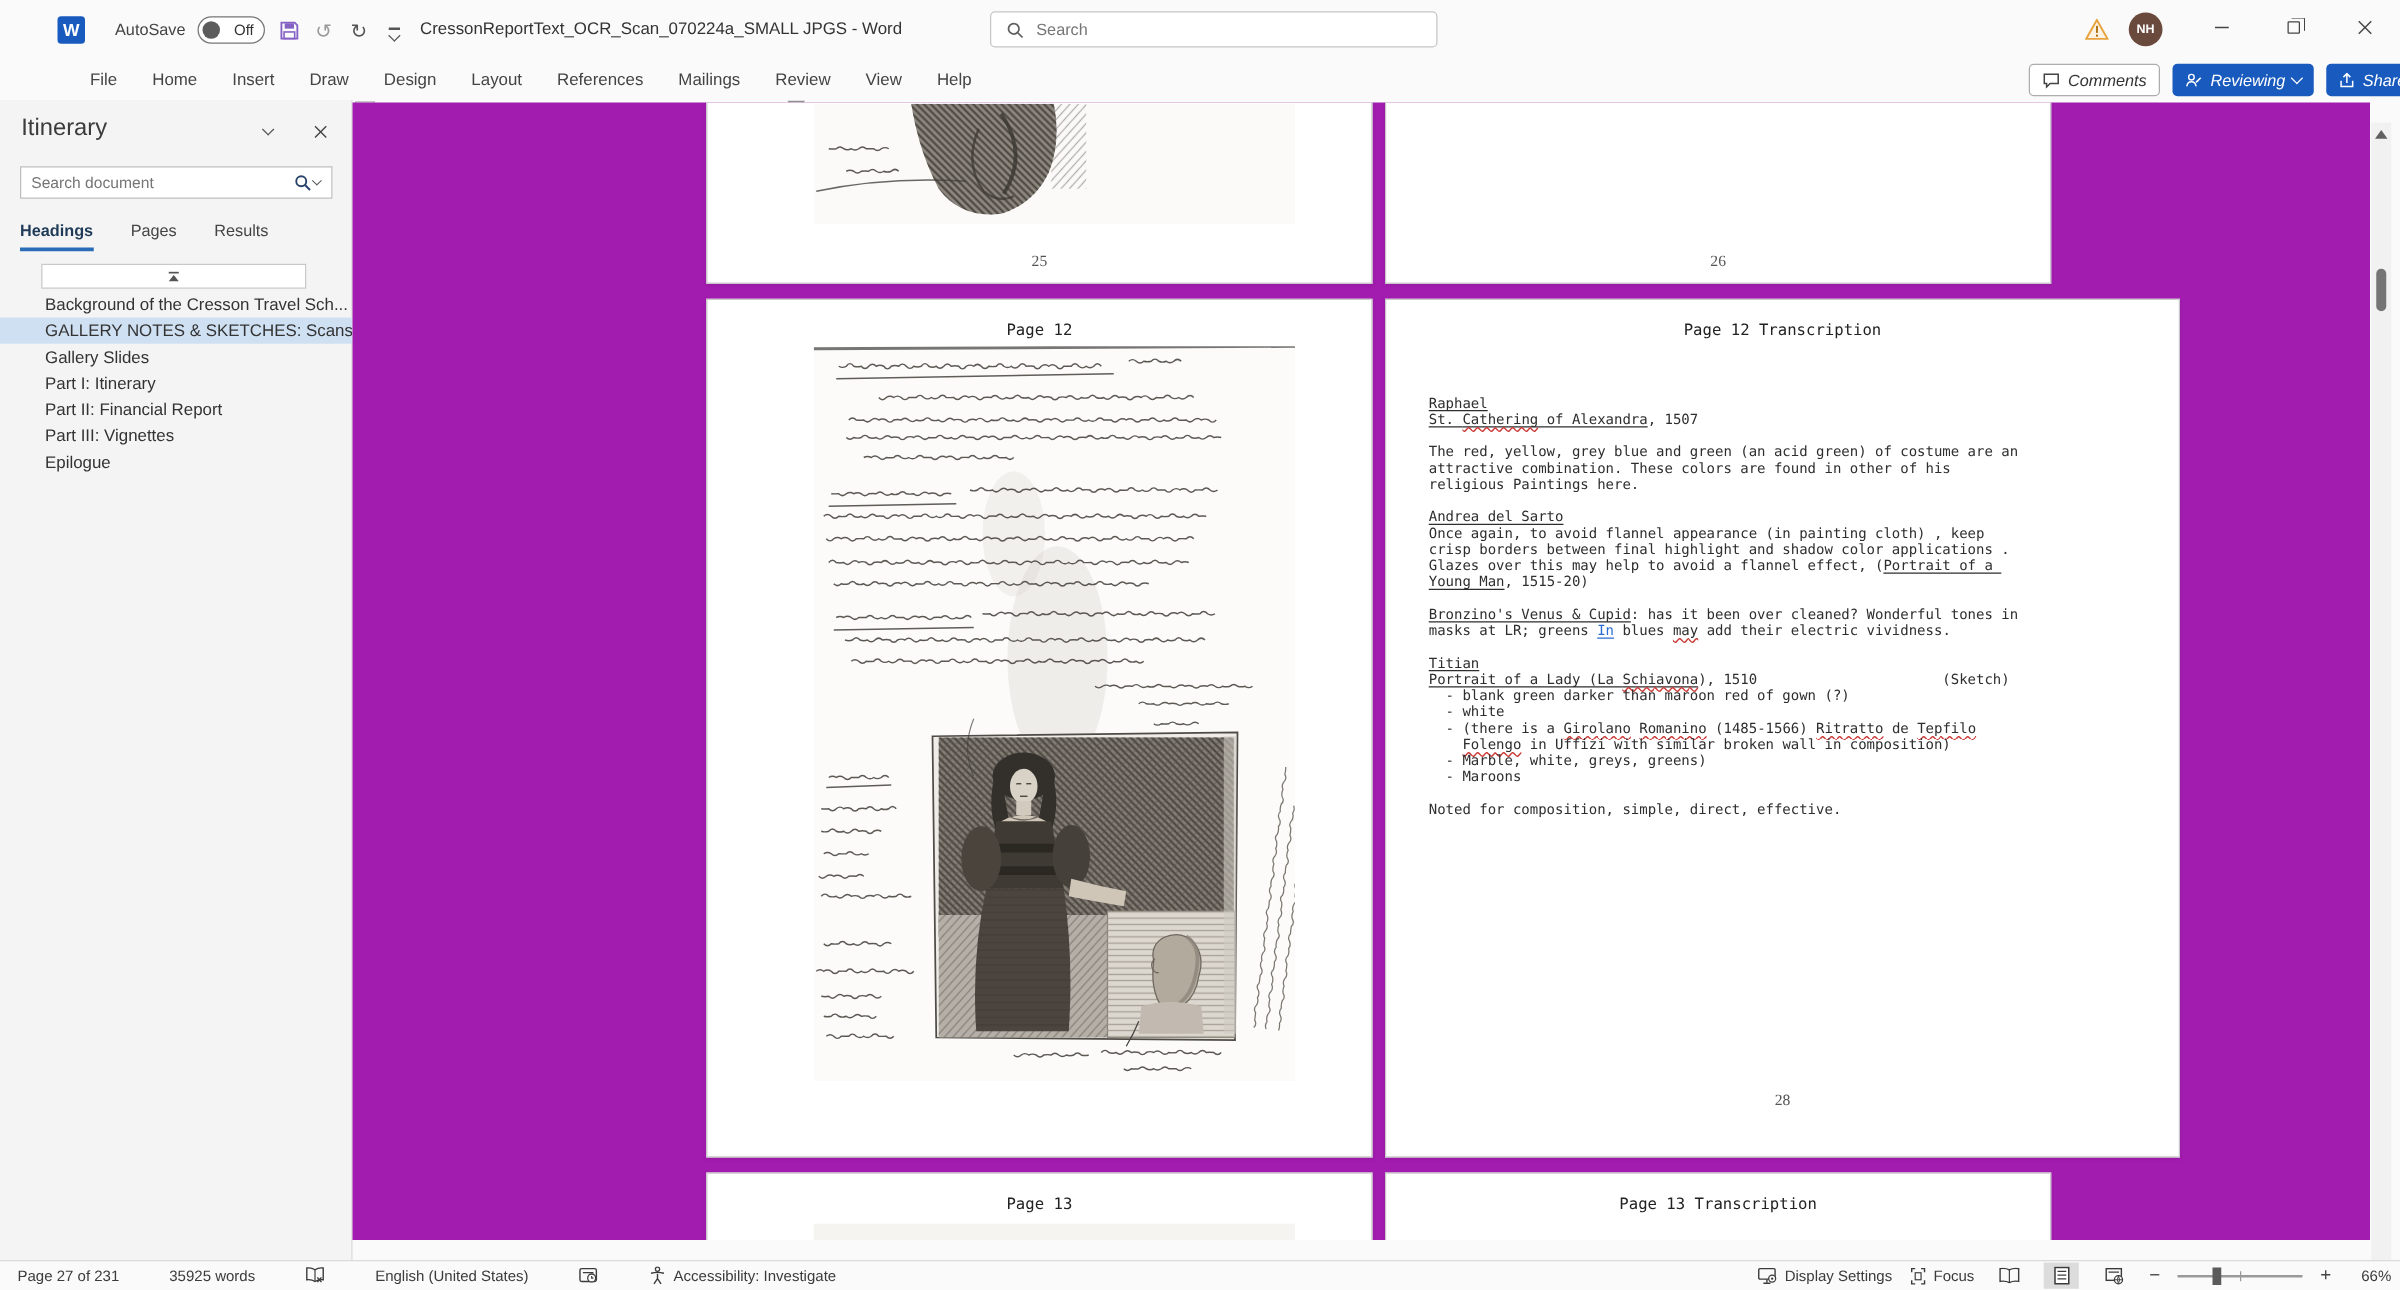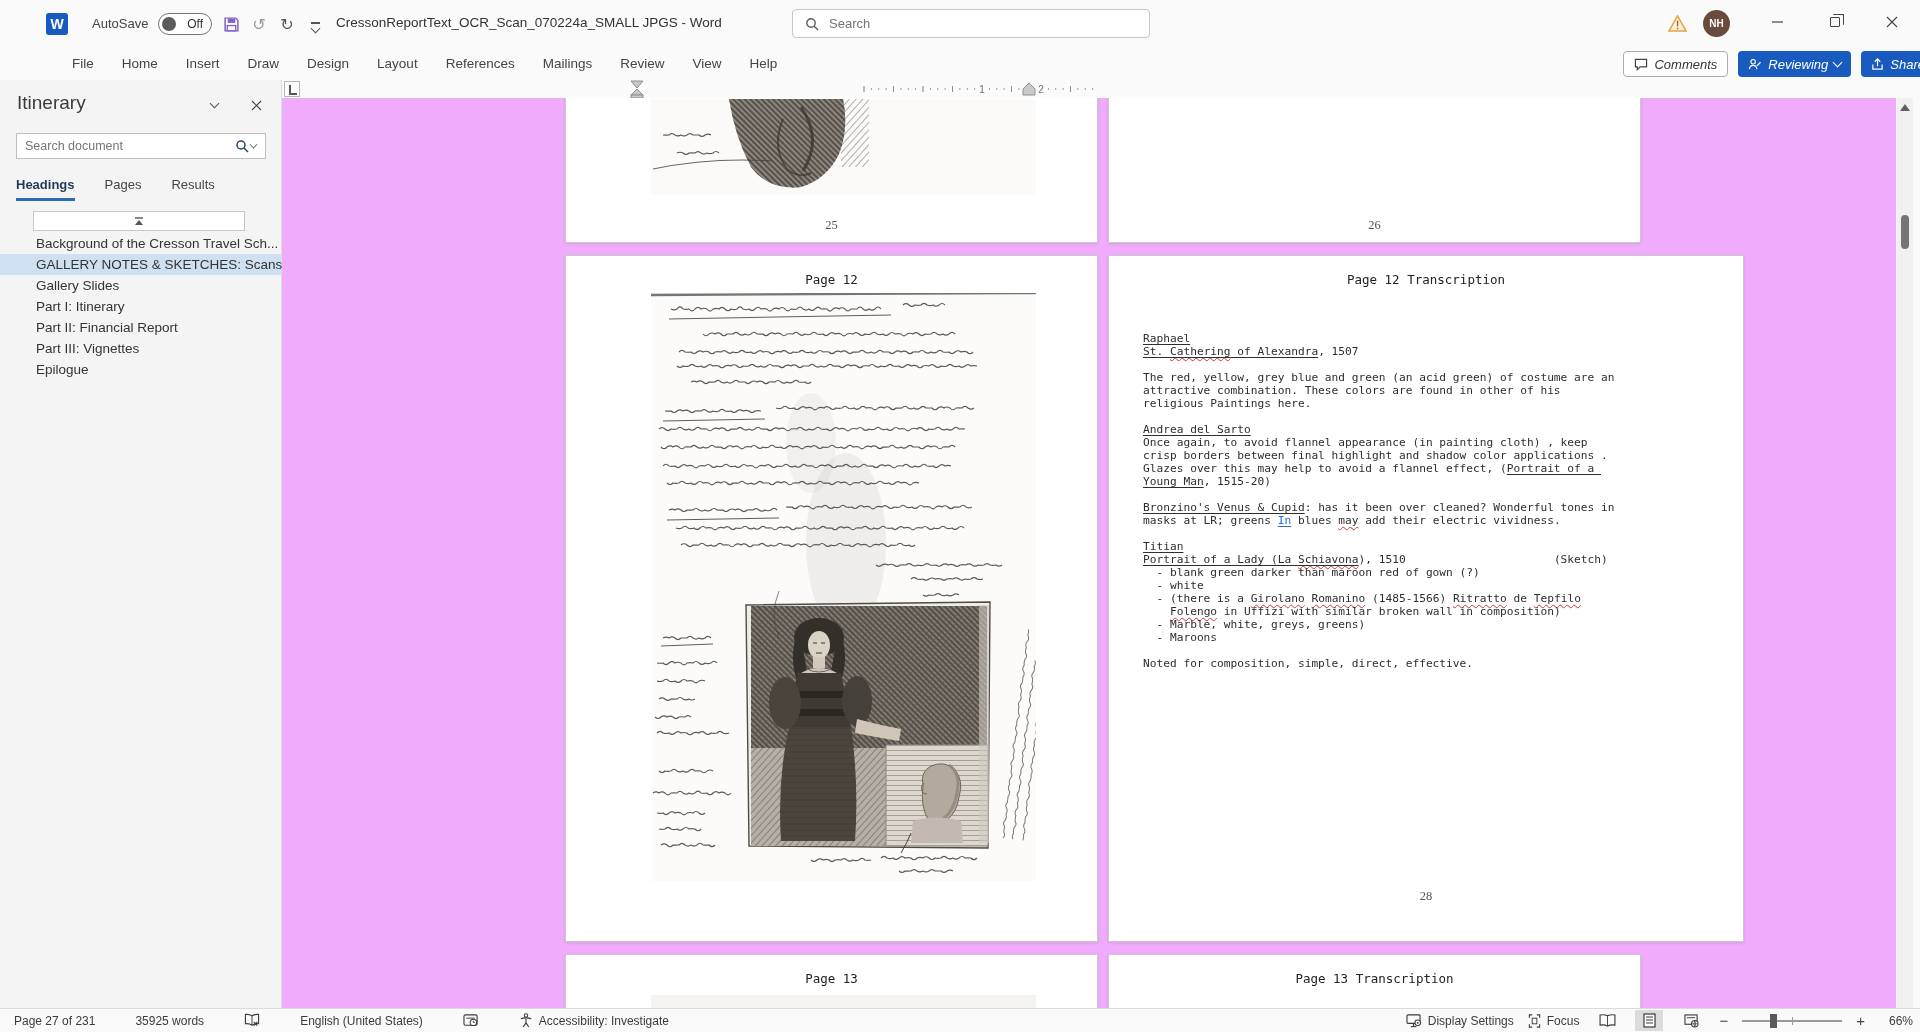--- a/index.html
+++ b/index.html
@@ -65,21 +65,21 @@
   .nav-tab { font-size:13px; color:#444; padding-bottom:6px; }
   .nav-tab.active { color:#1f3b57; font-weight:bold; border-bottom:3px solid #2b6cb8; }
   .nav-jump { position:absolute; left:33px; top:131px; width:212px; height:20px; background:#fff;
               border:1px solid #c8c8c8; display:flex; align-items:center; justify-content:center; }
   .nav-items { position:absolute; left:0; top:153px; width:282px; }
   .nav-item { height:21px; line-height:21px; padding-left:36px; font-size:13.5px; color:#333; white-space:nowrap;
               overflow:hidden; }
   .nav-item.active { background:#cfe0f2; }
 
   
-  .docarea { position:absolute; left:282px; top:98px; width:1614px; height:910px; background:#f0abfc; overflow:hidden; }
+  .docarea { position:absolute; left:282px; top:82px; width:1614px; height:910px; background:#a21caf; overflow:hidden; }
   .page { position:absolute; background:#fff; border:1px solid #c9c9c9; box-shadow:0 1px 3px rgba(0,0,0,.10); }
   .page-header { position:absolute; left:0; top:16px; width:100%; text-align:center;
                  font-family:"DejaVu Sans Mono", monospace; font-size:12.5px; color:#222; }
   .page-number { position:absolute; left:0; width:100%; text-align:center;
                  font-family:"Liberation Serif", serif; font-size:12.5px; color:#555; }
   .scan-box { position:absolute; }
   
   .trans { position:absolute; left:34px; top:76px; width:492px; font-family:"DejaVu Sans Mono", monospace;
            font-size:11.2px; color:#2e2e2e; }
   .tl { white-space:pre; height:13px; line-height:13px; }

